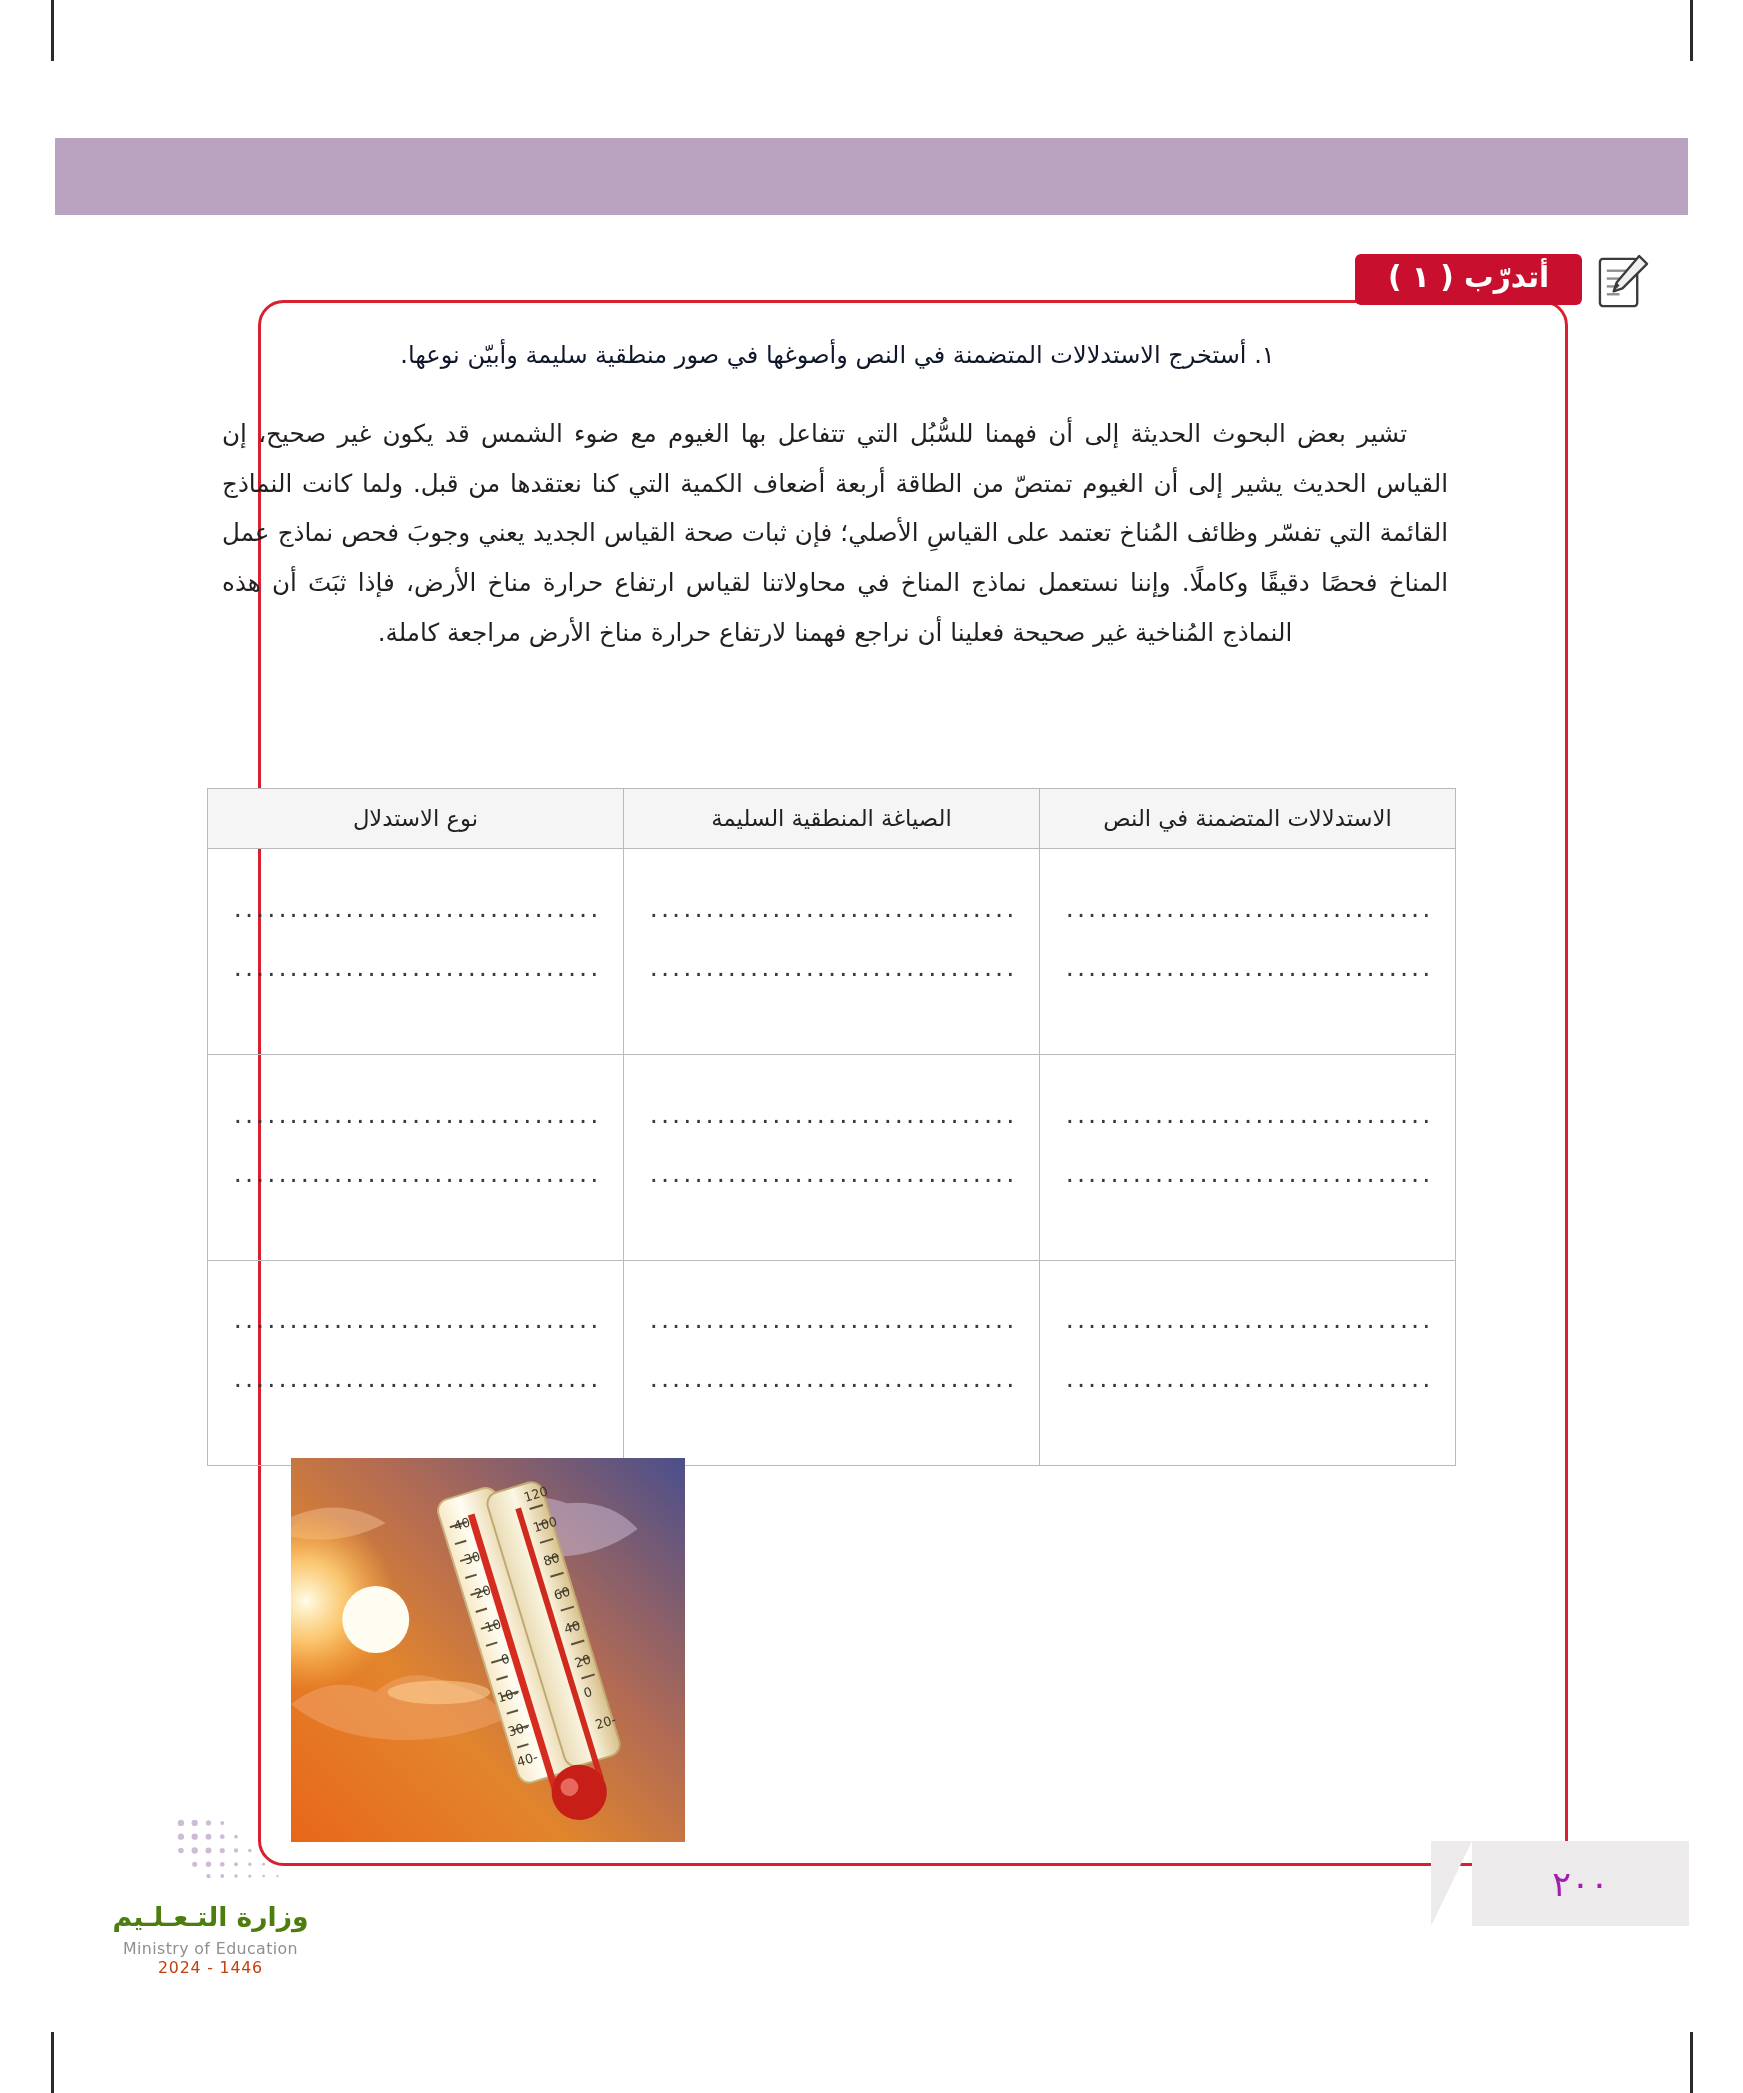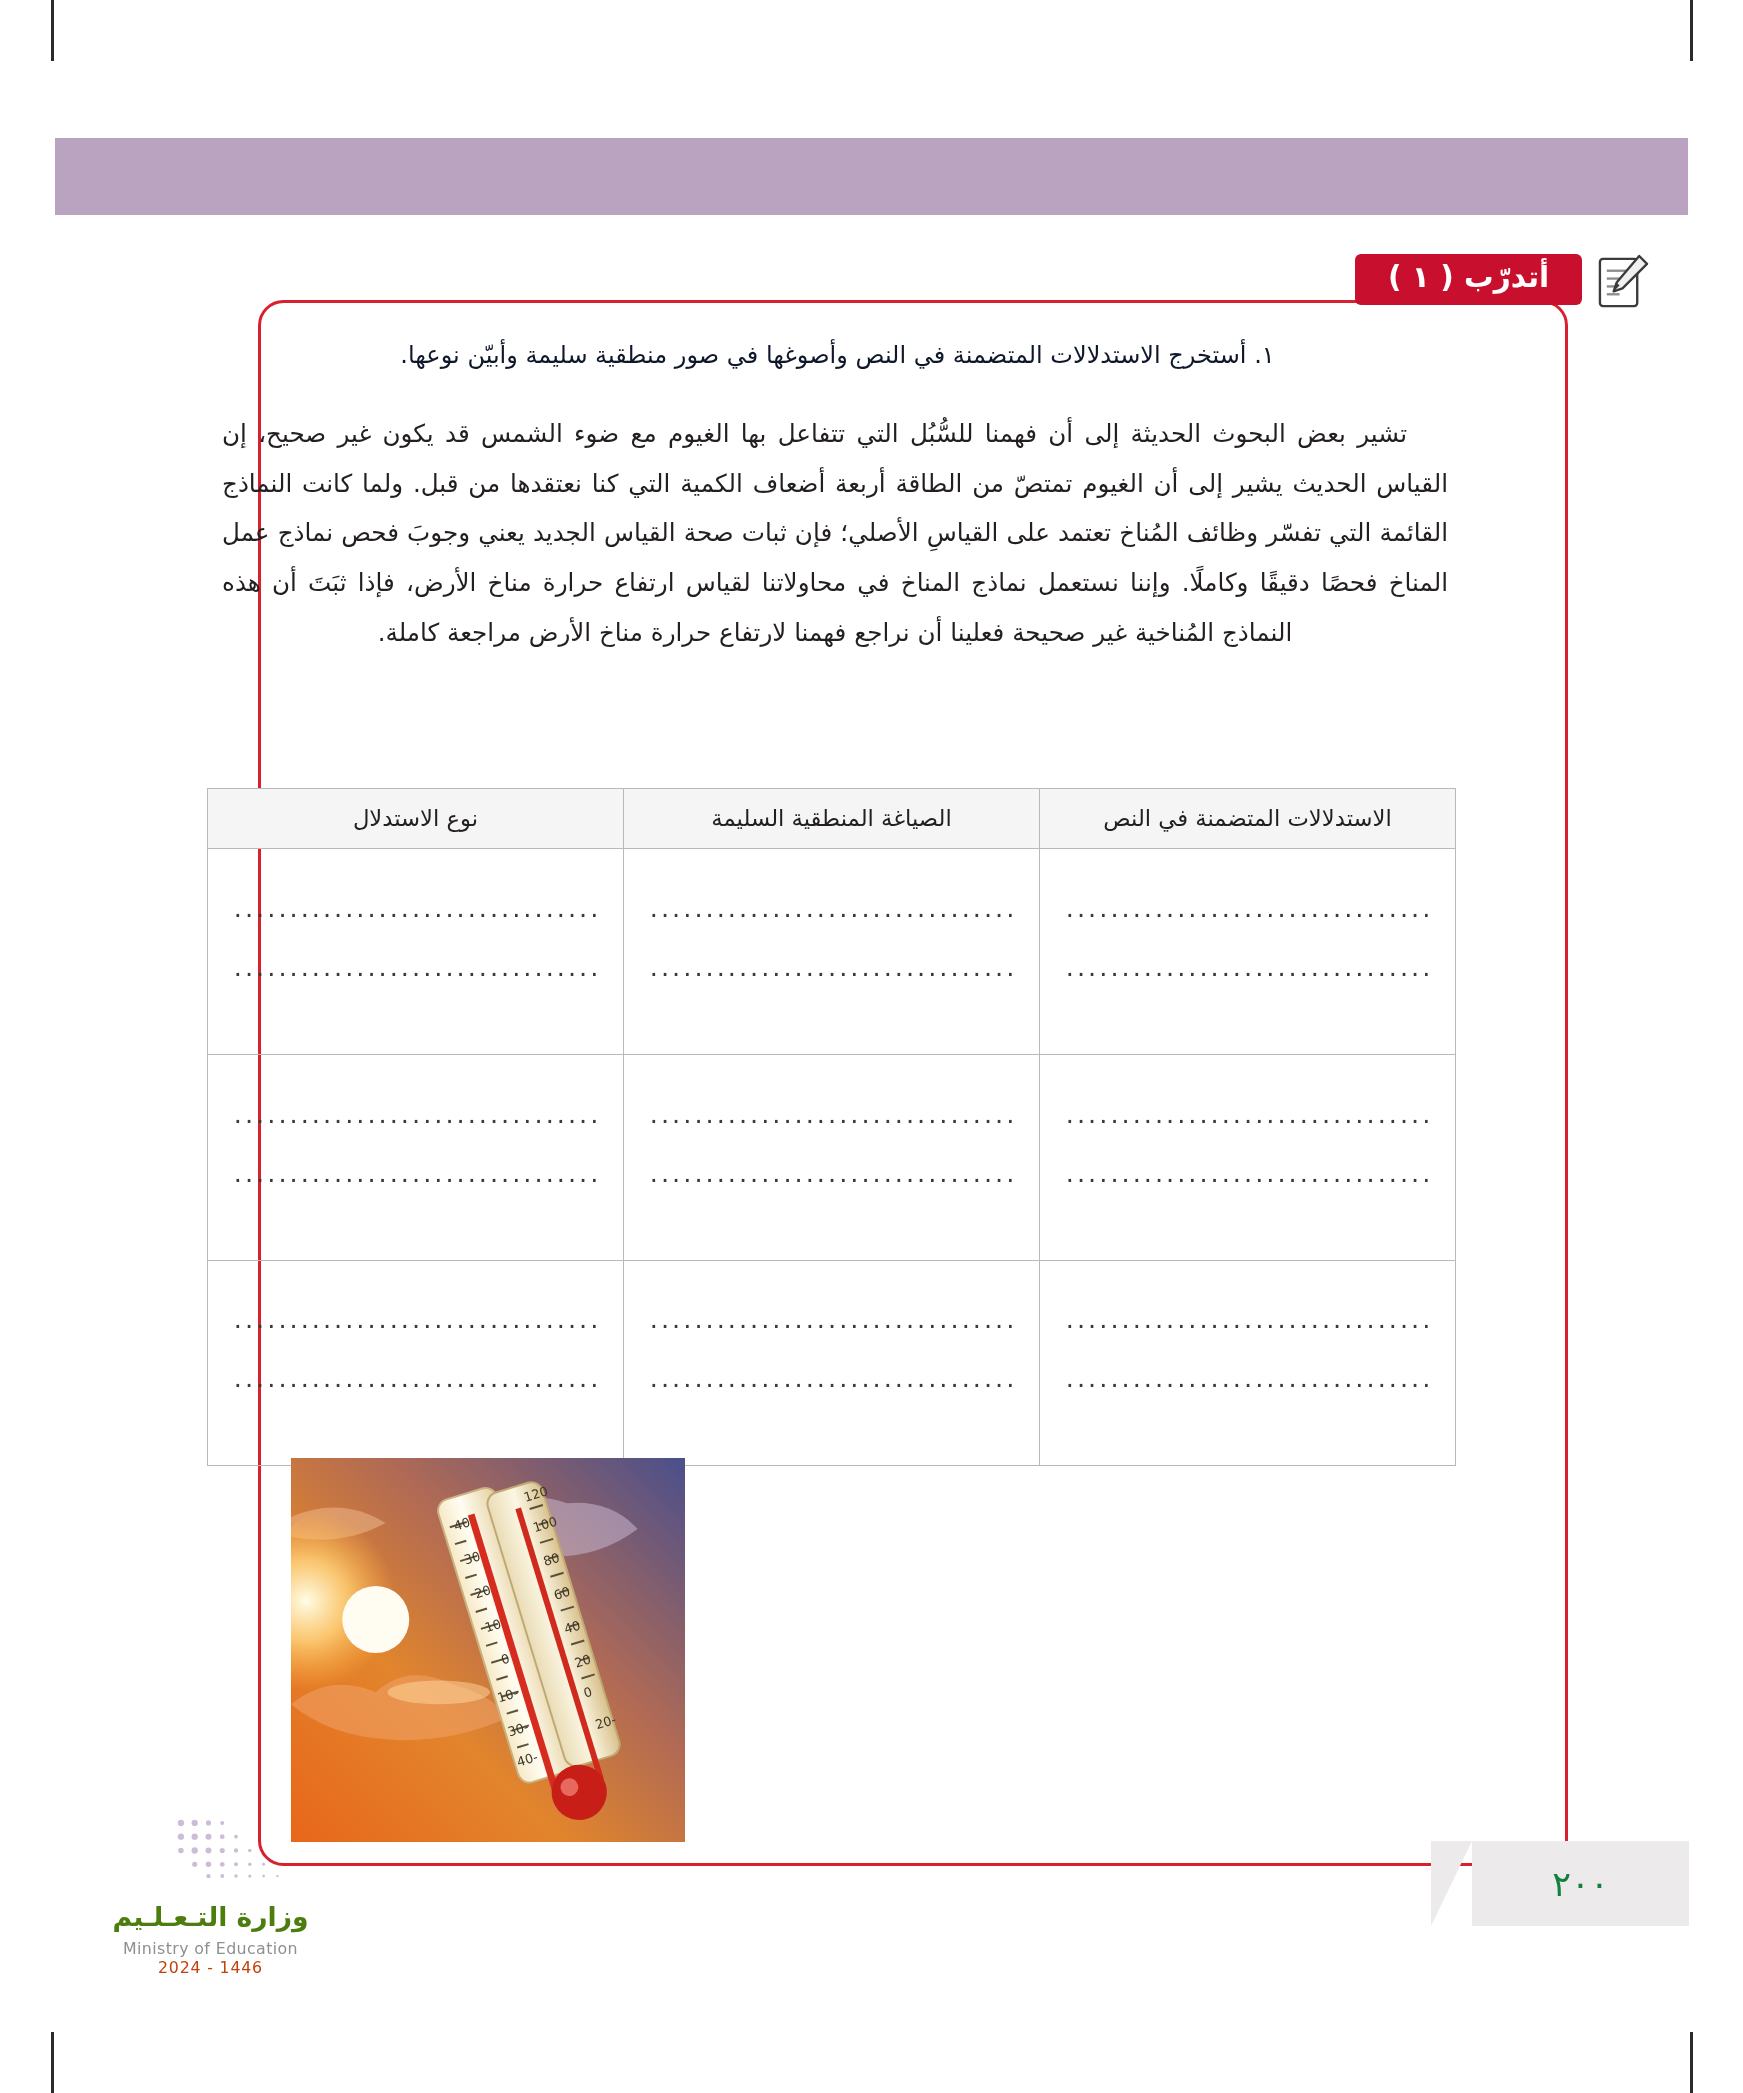--- a/index.html
+++ b/index.html
@@ -204,21 +204,21 @@
     content: "";
     position: absolute;
     left: -41px;
     top: 0;
     border-style: solid;
     border-width: 85px 41px 0 0;
     border-color: #eceaea transparent transparent transparent;
   }
   .page-num {
     font-size: 35px;
-    color: #15803d;
+    color: #a21caf;
     letter-spacing: 2px;
     position: relative;
     z-index: 2;
   }
 </style>
 </head>
 <body>
 
 <div class="crop crop-tl-v"></div>
 <div class="crop crop-tr-v"></div>

